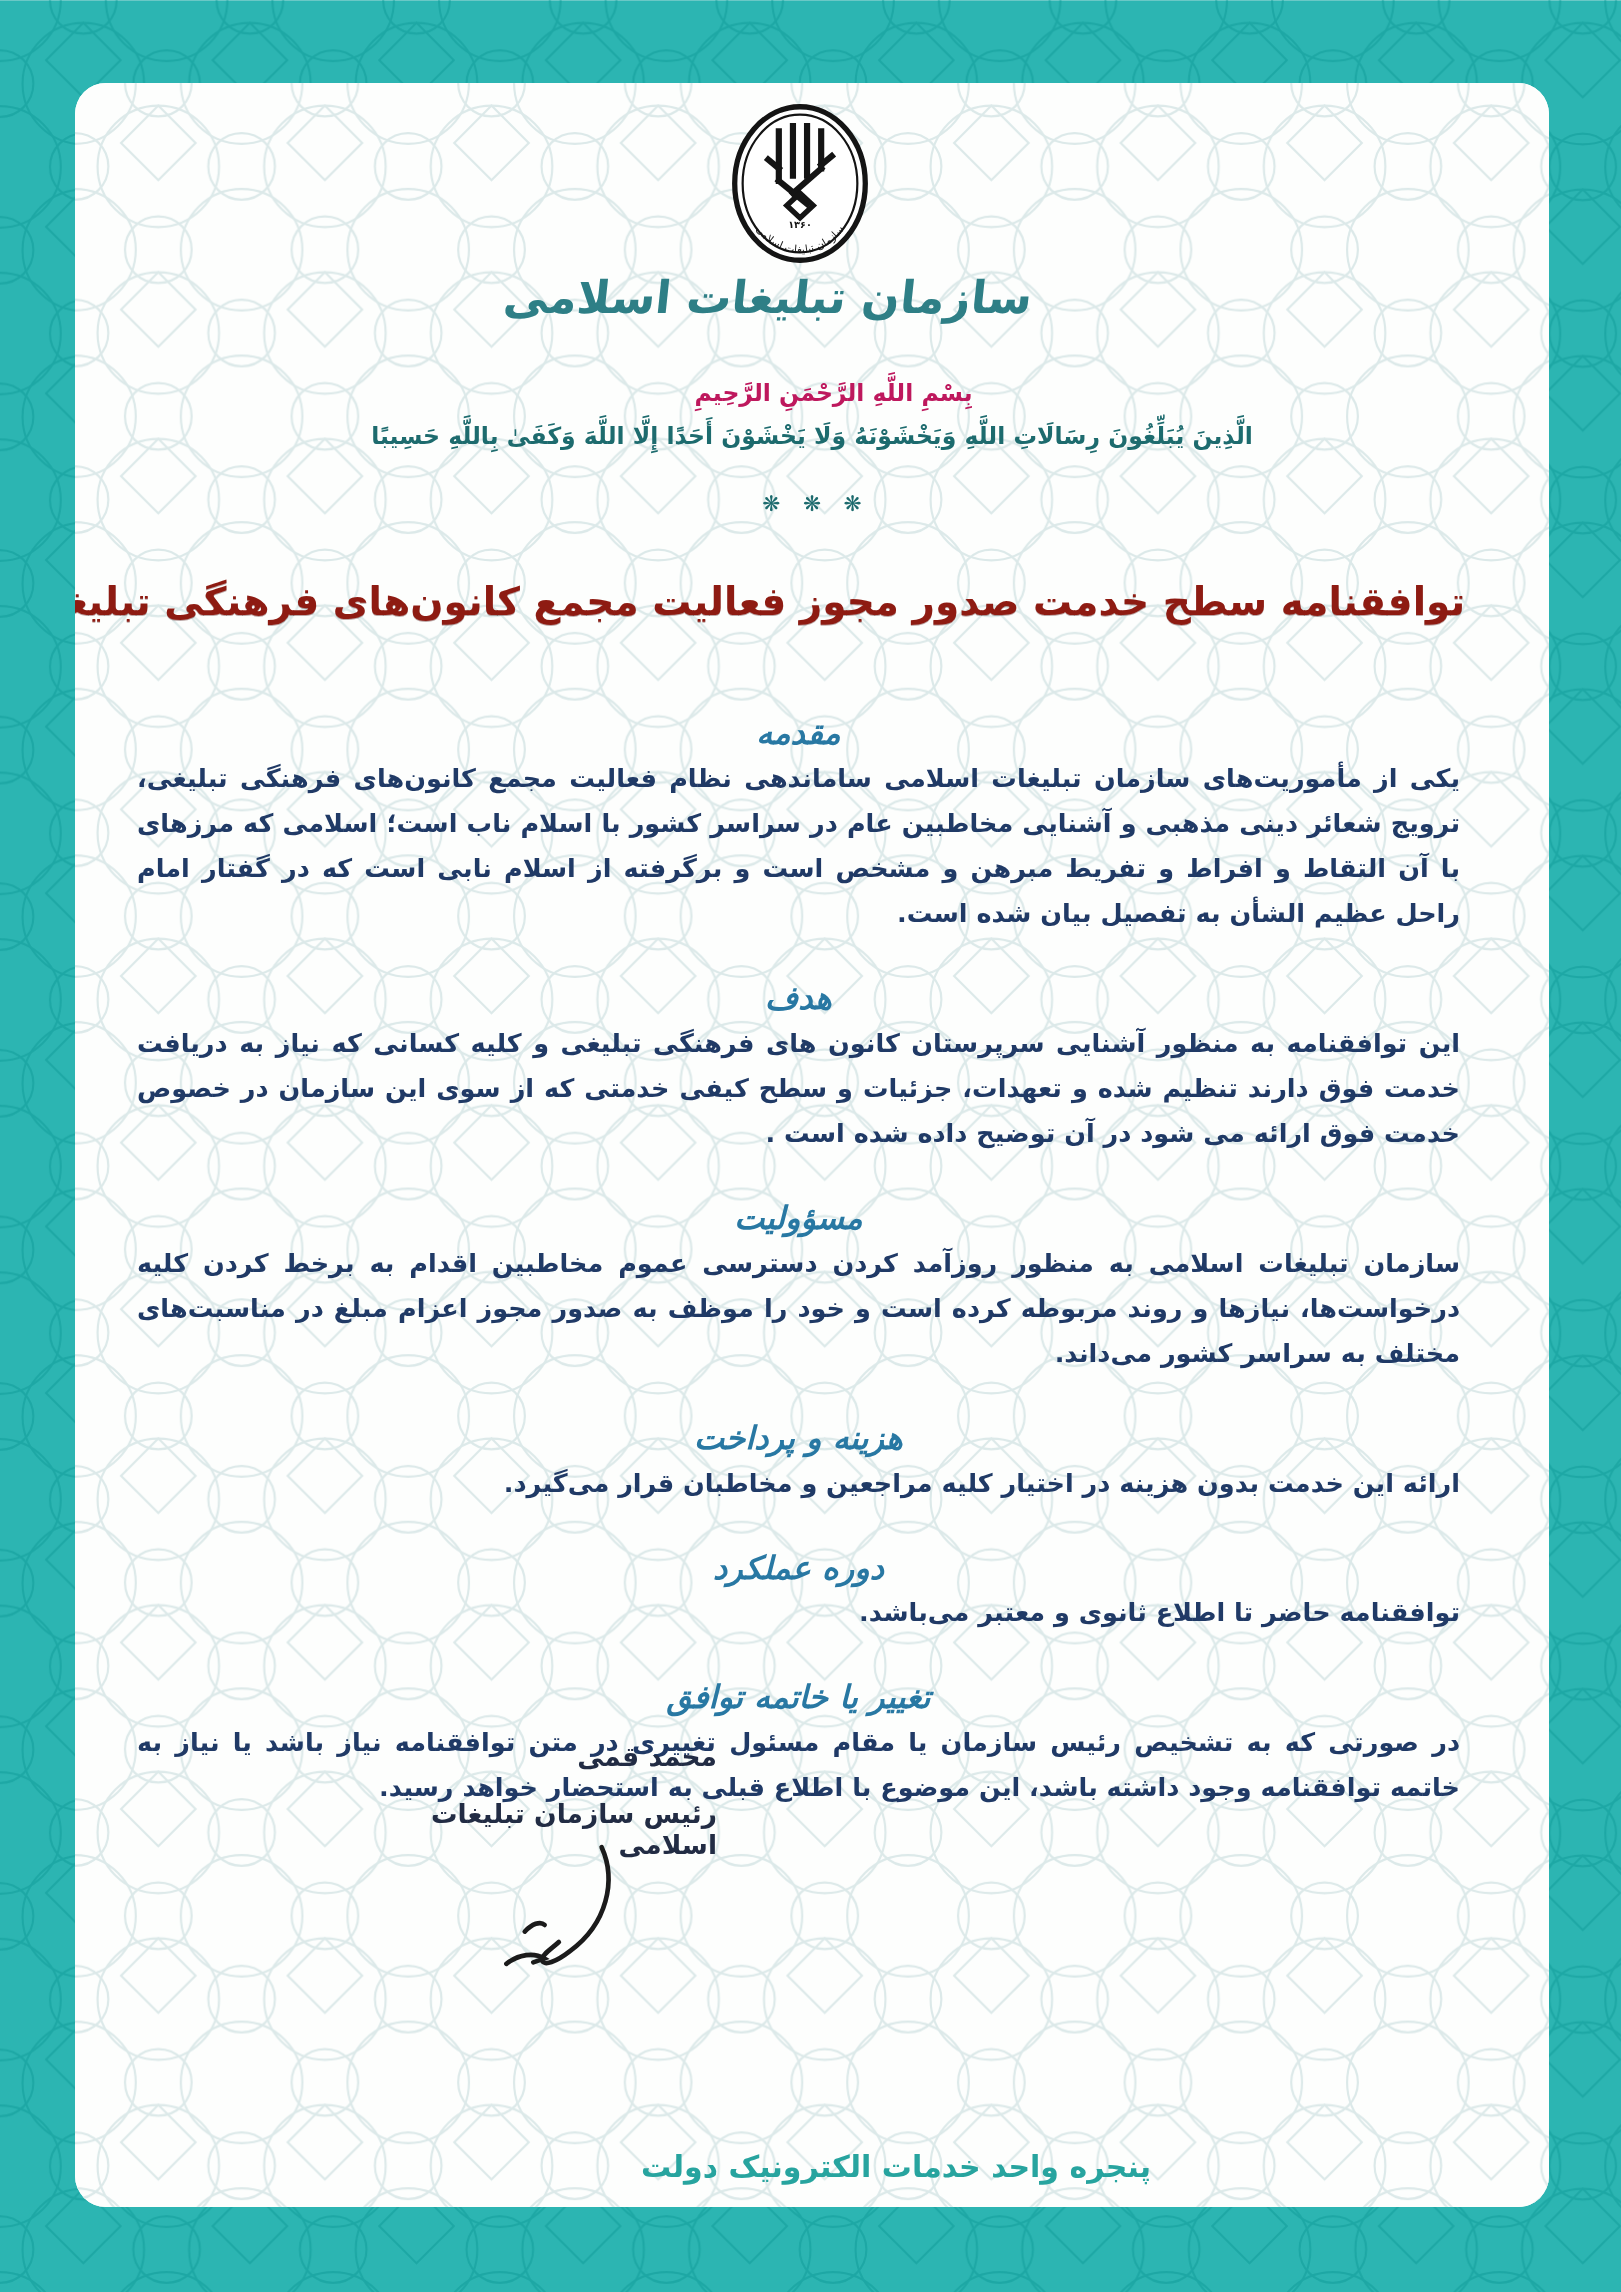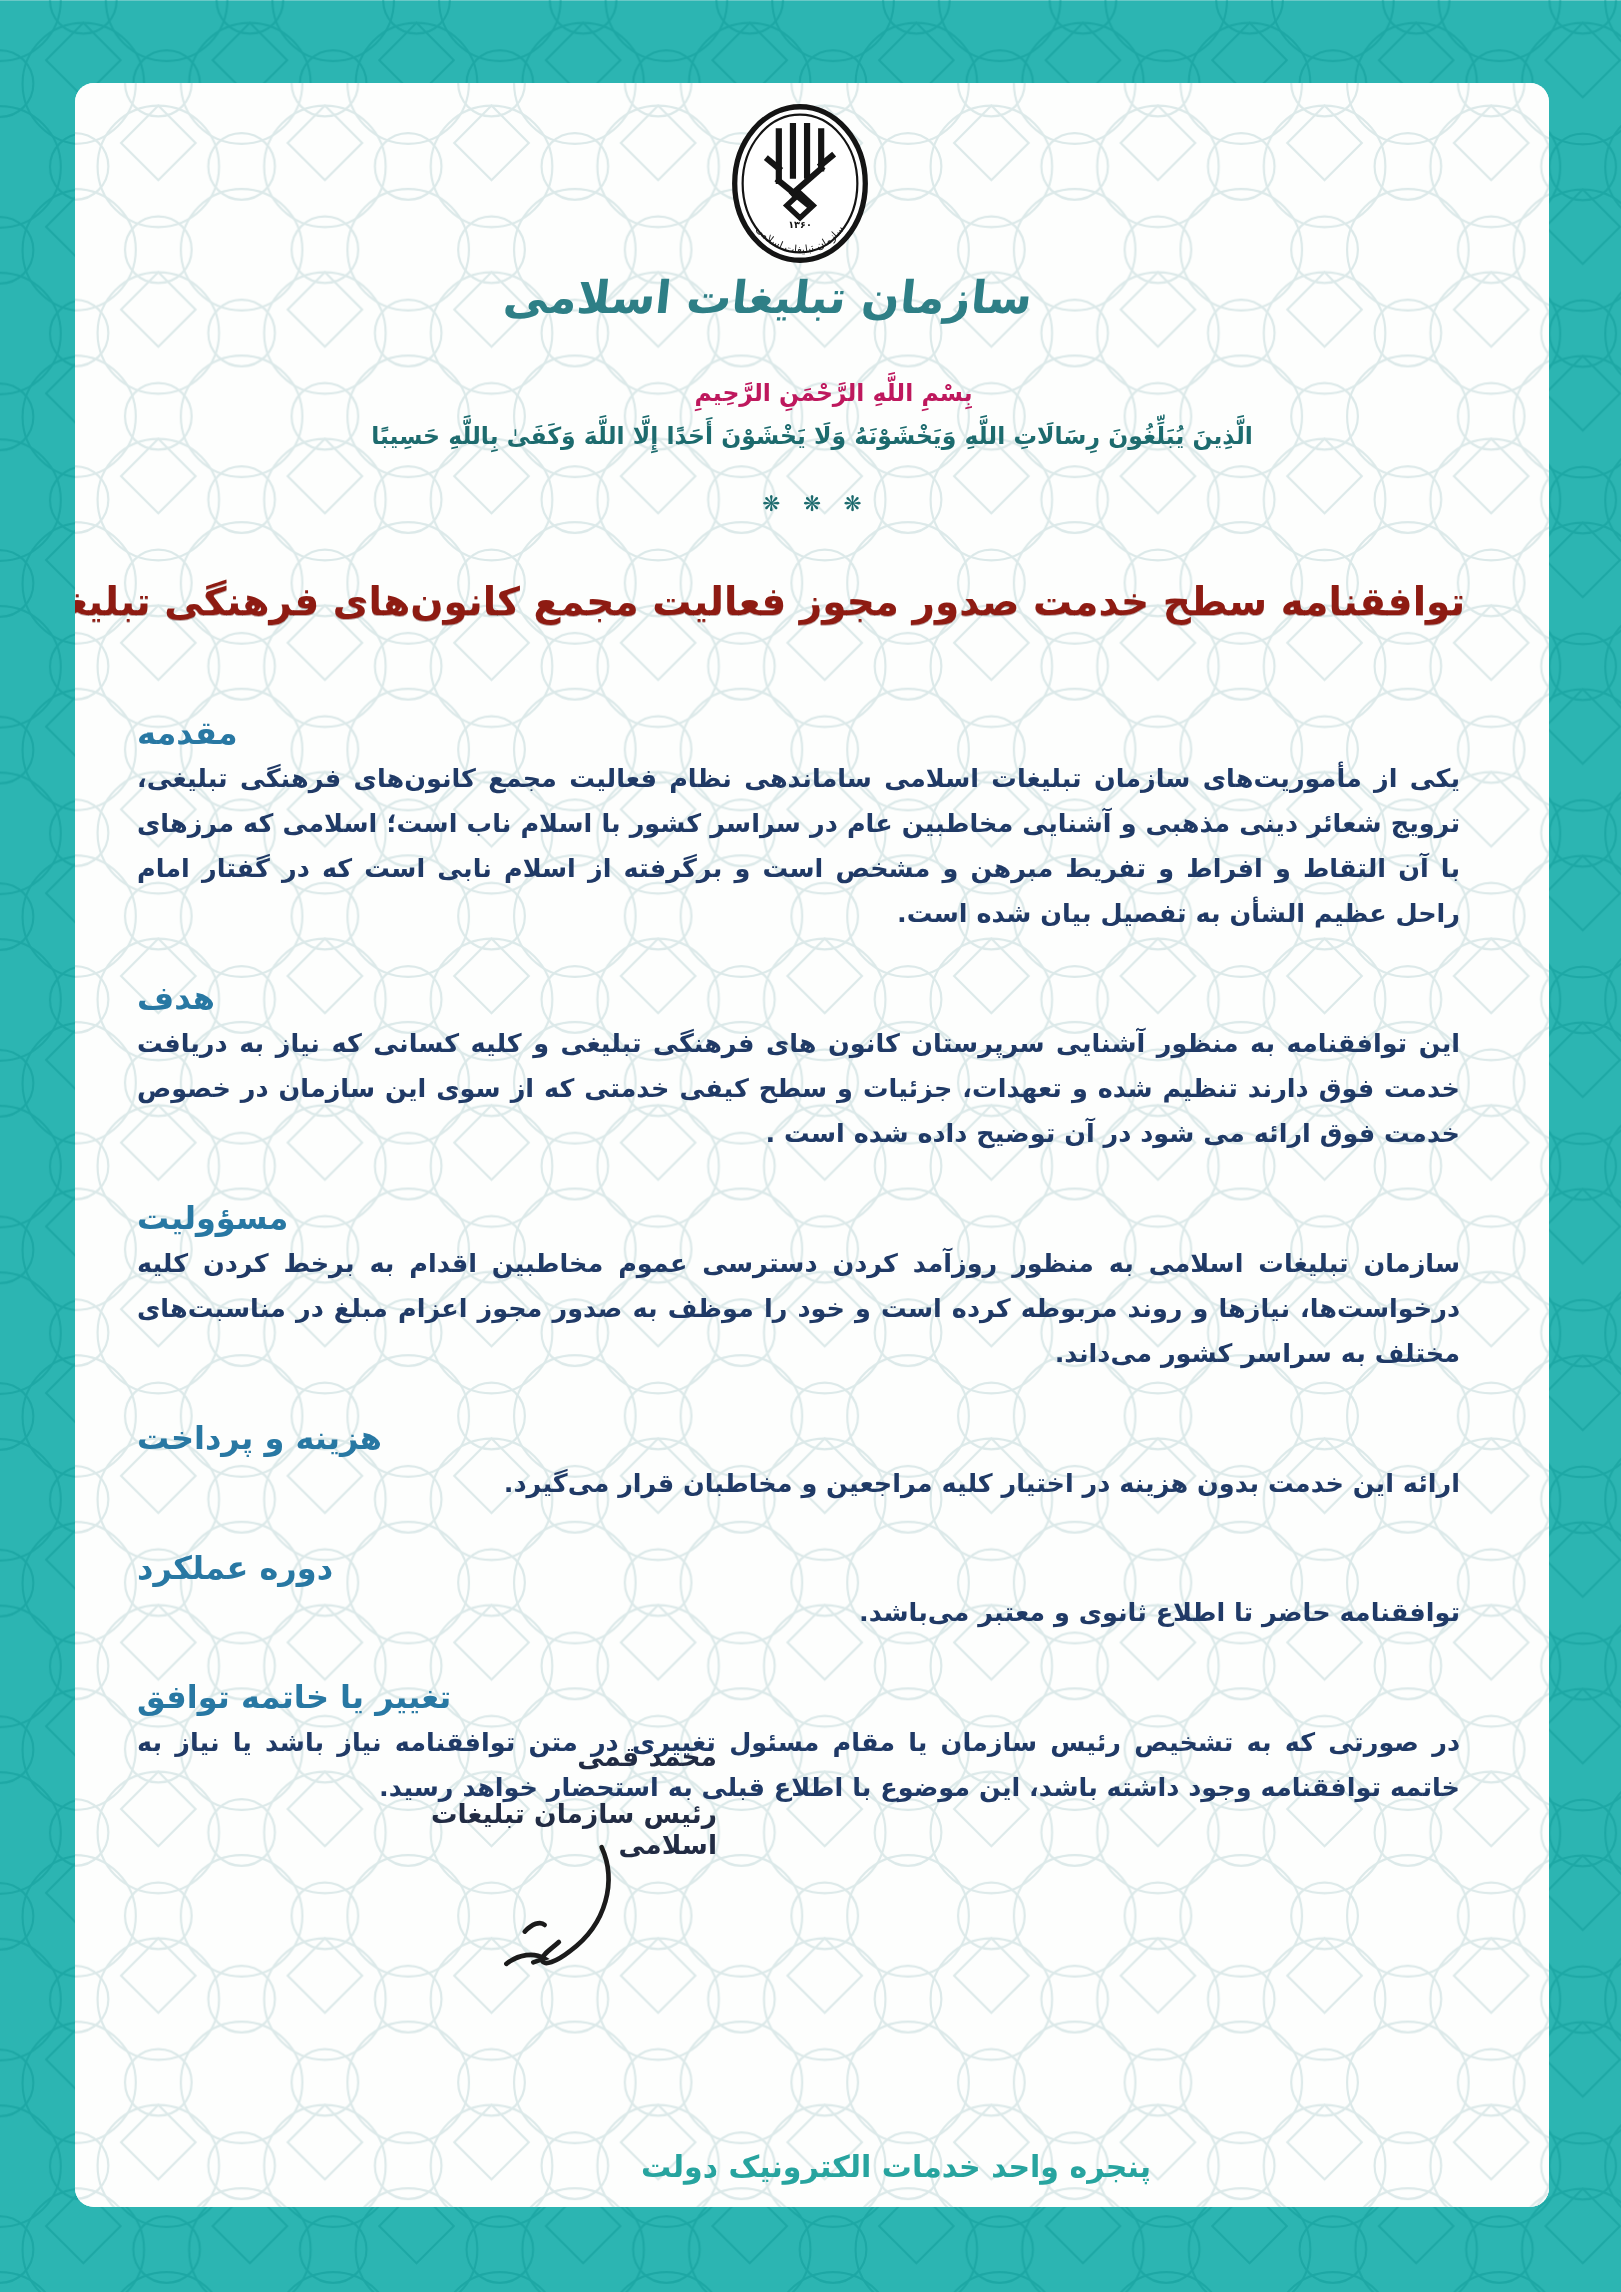--- a/index.html
+++ b/index.html
@@ -10,21 +10,21 @@
     overflow:hidden;
     font-family:"DejaVu Sans",sans-serif;
     direction:rtl;
   }
   .bg-svg{position:absolute;inset:0;display:block;}
   .page{
     position:absolute;
     left:75px;top:83px;
     width:1474px;height:2124px;
     background:#fdfefd;
-    border-radius:19px;
+    border-radius:31px;
     overflow:hidden;
   }
   .page-bg{position:absolute;inset:0;}
   .layer{position:absolute;left:0;right:0;text-align:center;}
   .logo-wrap{position:absolute;left:650px;top:15.7px;width:150px;height:169px;}
   .calligraphy{
     top:188px;
     color:#2e7f86;
     font-size:45px;font-weight:bold;
     transform:translateX(-44px) skewX(-6deg);
@@ -57,21 +57,22 @@
   .sections{
     position:absolute;
     top:631px;left:62px;right:89px;
   }
   .section{margin-top:43px;}
   .section:first-child{margin-top:0;}
   .section h2{
     margin:0 0 3.9px 0;
     color:#2878a3;
     font-size:32px;font-weight:bold;
-    text-align:left;
+    text-align:center;
+    font-style:italic;
   }
   .section p{
     margin:0;
     color:#203a66;
     font-size:25.5px;font-weight:bold;
     line-height:45px;
     text-align:justify;
   }
   .signature{
     position:absolute;

